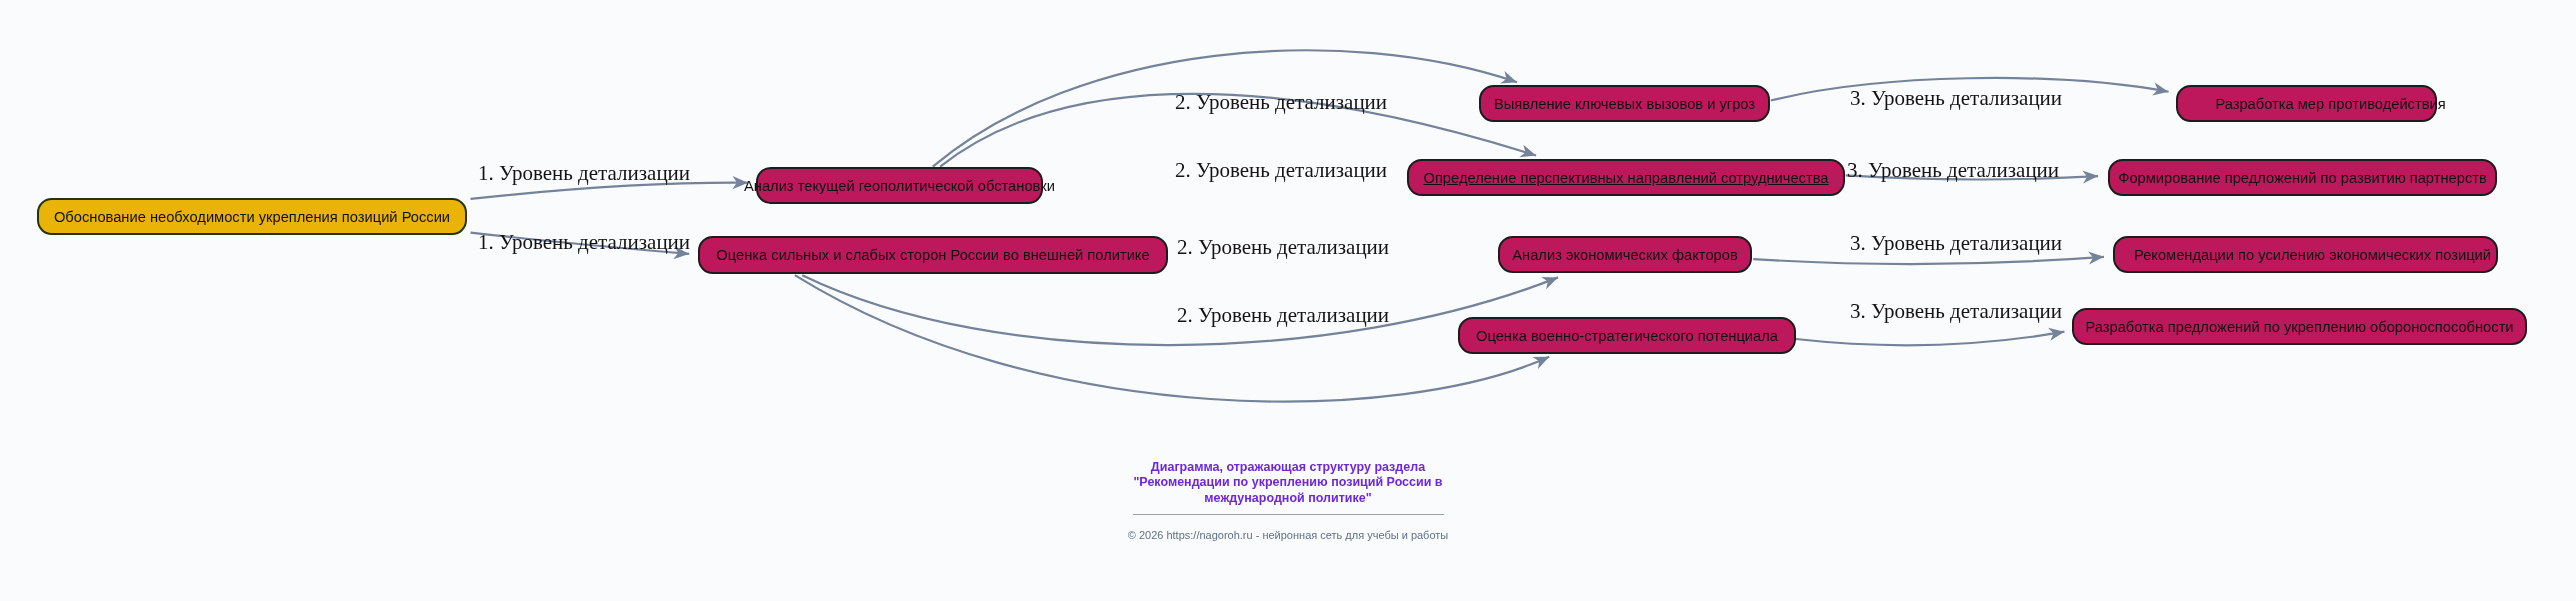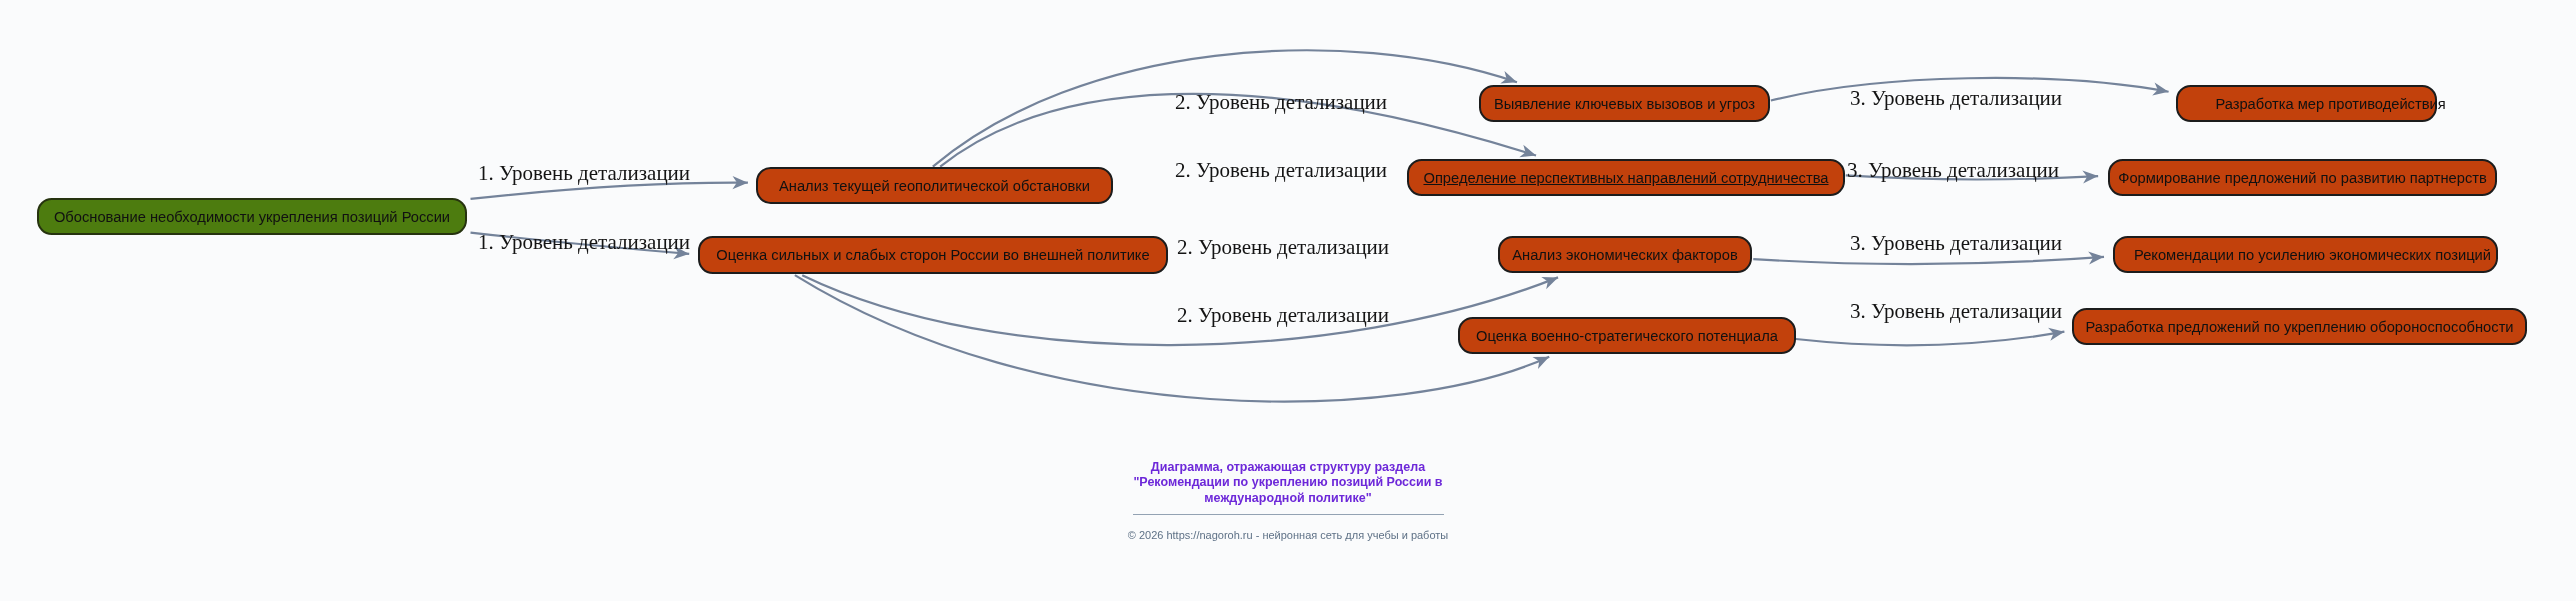--- a/index.html
+++ b/index.html
@@ -7,43 +7,43 @@
     position:relative;
     width:2576px;height:601px;
     background:#fafbfc;
     font-family:"Liberation Sans", sans-serif;
     overflow:hidden;
   }
   #edges-svg{position:absolute;left:0;top:0;width:2576px;height:601px;}
   .node{
     position:absolute;
     display:flex;align-items:center;justify-content:center;
-    background:#c2410c;
+    background:#be185d;
     border:2.2px solid #1c1c1c;
     border-radius:14.7px;
     font-size:14.7px;color:#111;
     white-space:nowrap;
     box-sizing:border-box;
     z-index:2;
   }
   .node.root{
-    background:#4d7c0f;
+    background:#eab308;
     border-color:#26330f;
   }
   .elabel{
     position:absolute;
     transform:translate(-50%,-50%);
     font-family:"Liberation Serif", serif;
     font-size:21px;color:#141414;
     white-space:nowrap;
     z-index:1;
   }
   
   #n-root        {left:37px;  top:198px; width:430px; height:37px;}
-  #n-geo         {left:756px;top:167px; width:357px; height:37px;text-align:right;}
+  #n-geo         {left:756px;top:167px; width:287px; height:37px;text-align:right;}
   #n-swot        {left:698px; top:236px; width:470px; height:38px;}
   #n-challenges  {left:1479px;top:85px; width:291px; height:37px;}
   #n-cooperation {left:1407px;top:159px; width:438px; height:37px;text-decoration:underline;}
   #n-economic    {left:1498px;top:236px; width:254px; height:37px;}
   #n-military    {left:1458px;top:317px; width:338px; height:37px;}
   #n-counter     {left:2176px;top:85px; width:261px; height:37px;padding-left:48px;}
   #n-partner     {left:2108px;top:159px; width:389px; height:37px;}
   #n-econrec     {left:2113px;top:236px; width:385px; height:37px;padding-left:14px;}
   #n-defense     {left:2072px;top:308px; width:455px; height:37px;}
   

